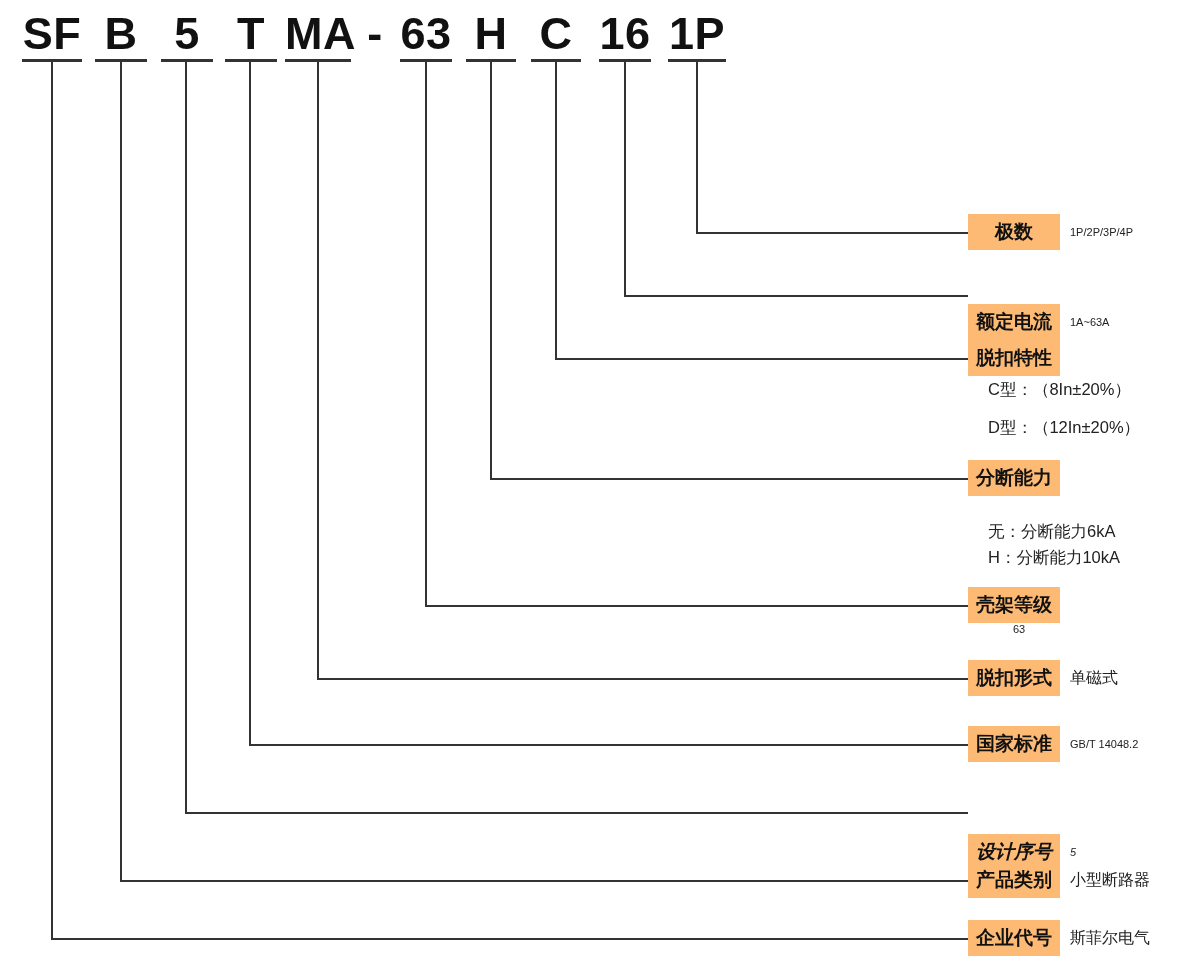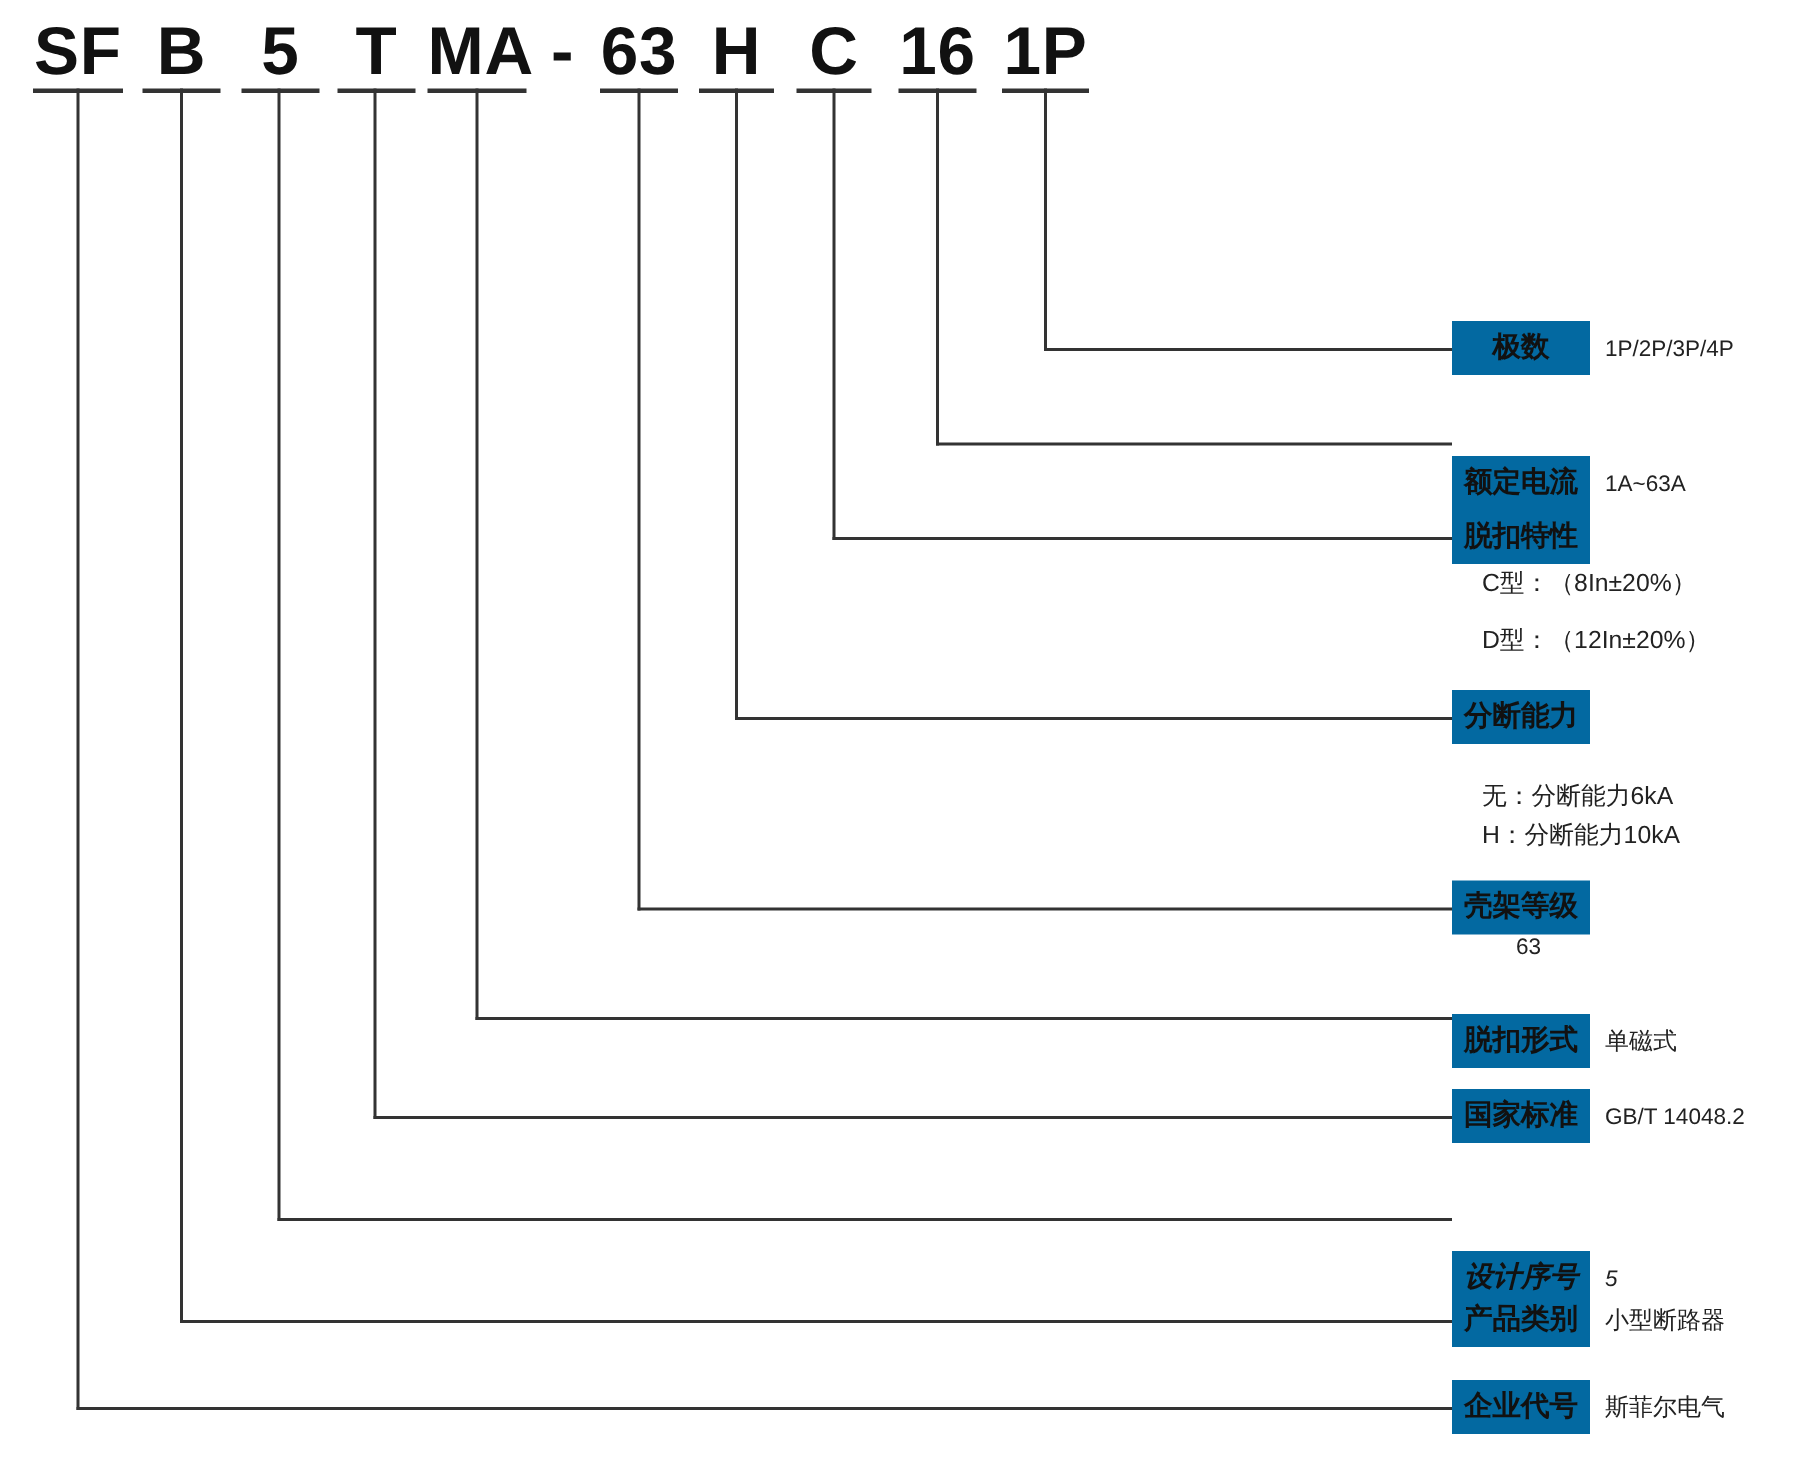--- a/index.html
+++ b/index.html
@@ -51,35 +51,35 @@
   }
 
   
   .label-row {
     position: absolute;
     left: 968px;
     display: flex;
     align-items: center;
   }
   .label-box {
-    background: #0369a1;
+    background: #fdba74;
     color: #111111;
     font-size: 19px;
     font-weight: bold;
     line-height: 36px;
     height: 36px;
     min-width: 92px;
     text-align: center;
     padding: 0 6px;
     box-sizing: border-box;
     white-space: nowrap;
   }
   .label-value {
     margin-left: 10px;
-    font-size: 15px;
+    font-size: 11px;
     color: #222222;
     white-space: nowrap;
   }
   .label-value.cn {
     font-size: 16px;
   }
 
   
   .subnote {
     position: absolute;
@@ -189,21 +189,21 @@
     <div class="label-box">分断能力</div>
   </div>
   <div class="subnote" style="top:518px;">无：分断能力6kA</div>
   <div class="subnote" style="top:544px;">H：分断能力10kA</div>
 
   <div class="label-row" style="top:587px;flex-direction:column;">
     <div class="label-box">壳架等级</div>
     <div class="label-value">63</div>
   </div>
 
-  <div class="label-row" style="top:660px;margin-top:16px;">
+  <div class="label-row" style="top:660px;">
     <div class="label-box">脱扣形式</div>
     <div class="label-value cn">单磁式</div>
   </div>
 
   <div class="label-row" style="top:726px;justify-content:space-between;">
     <div class="label-box">国家标准</div>
     <div class="label-value">GB/T 14048.2</div>
   </div>
 
   <div class="label-row" style="top:834px;font-style:italic;">

